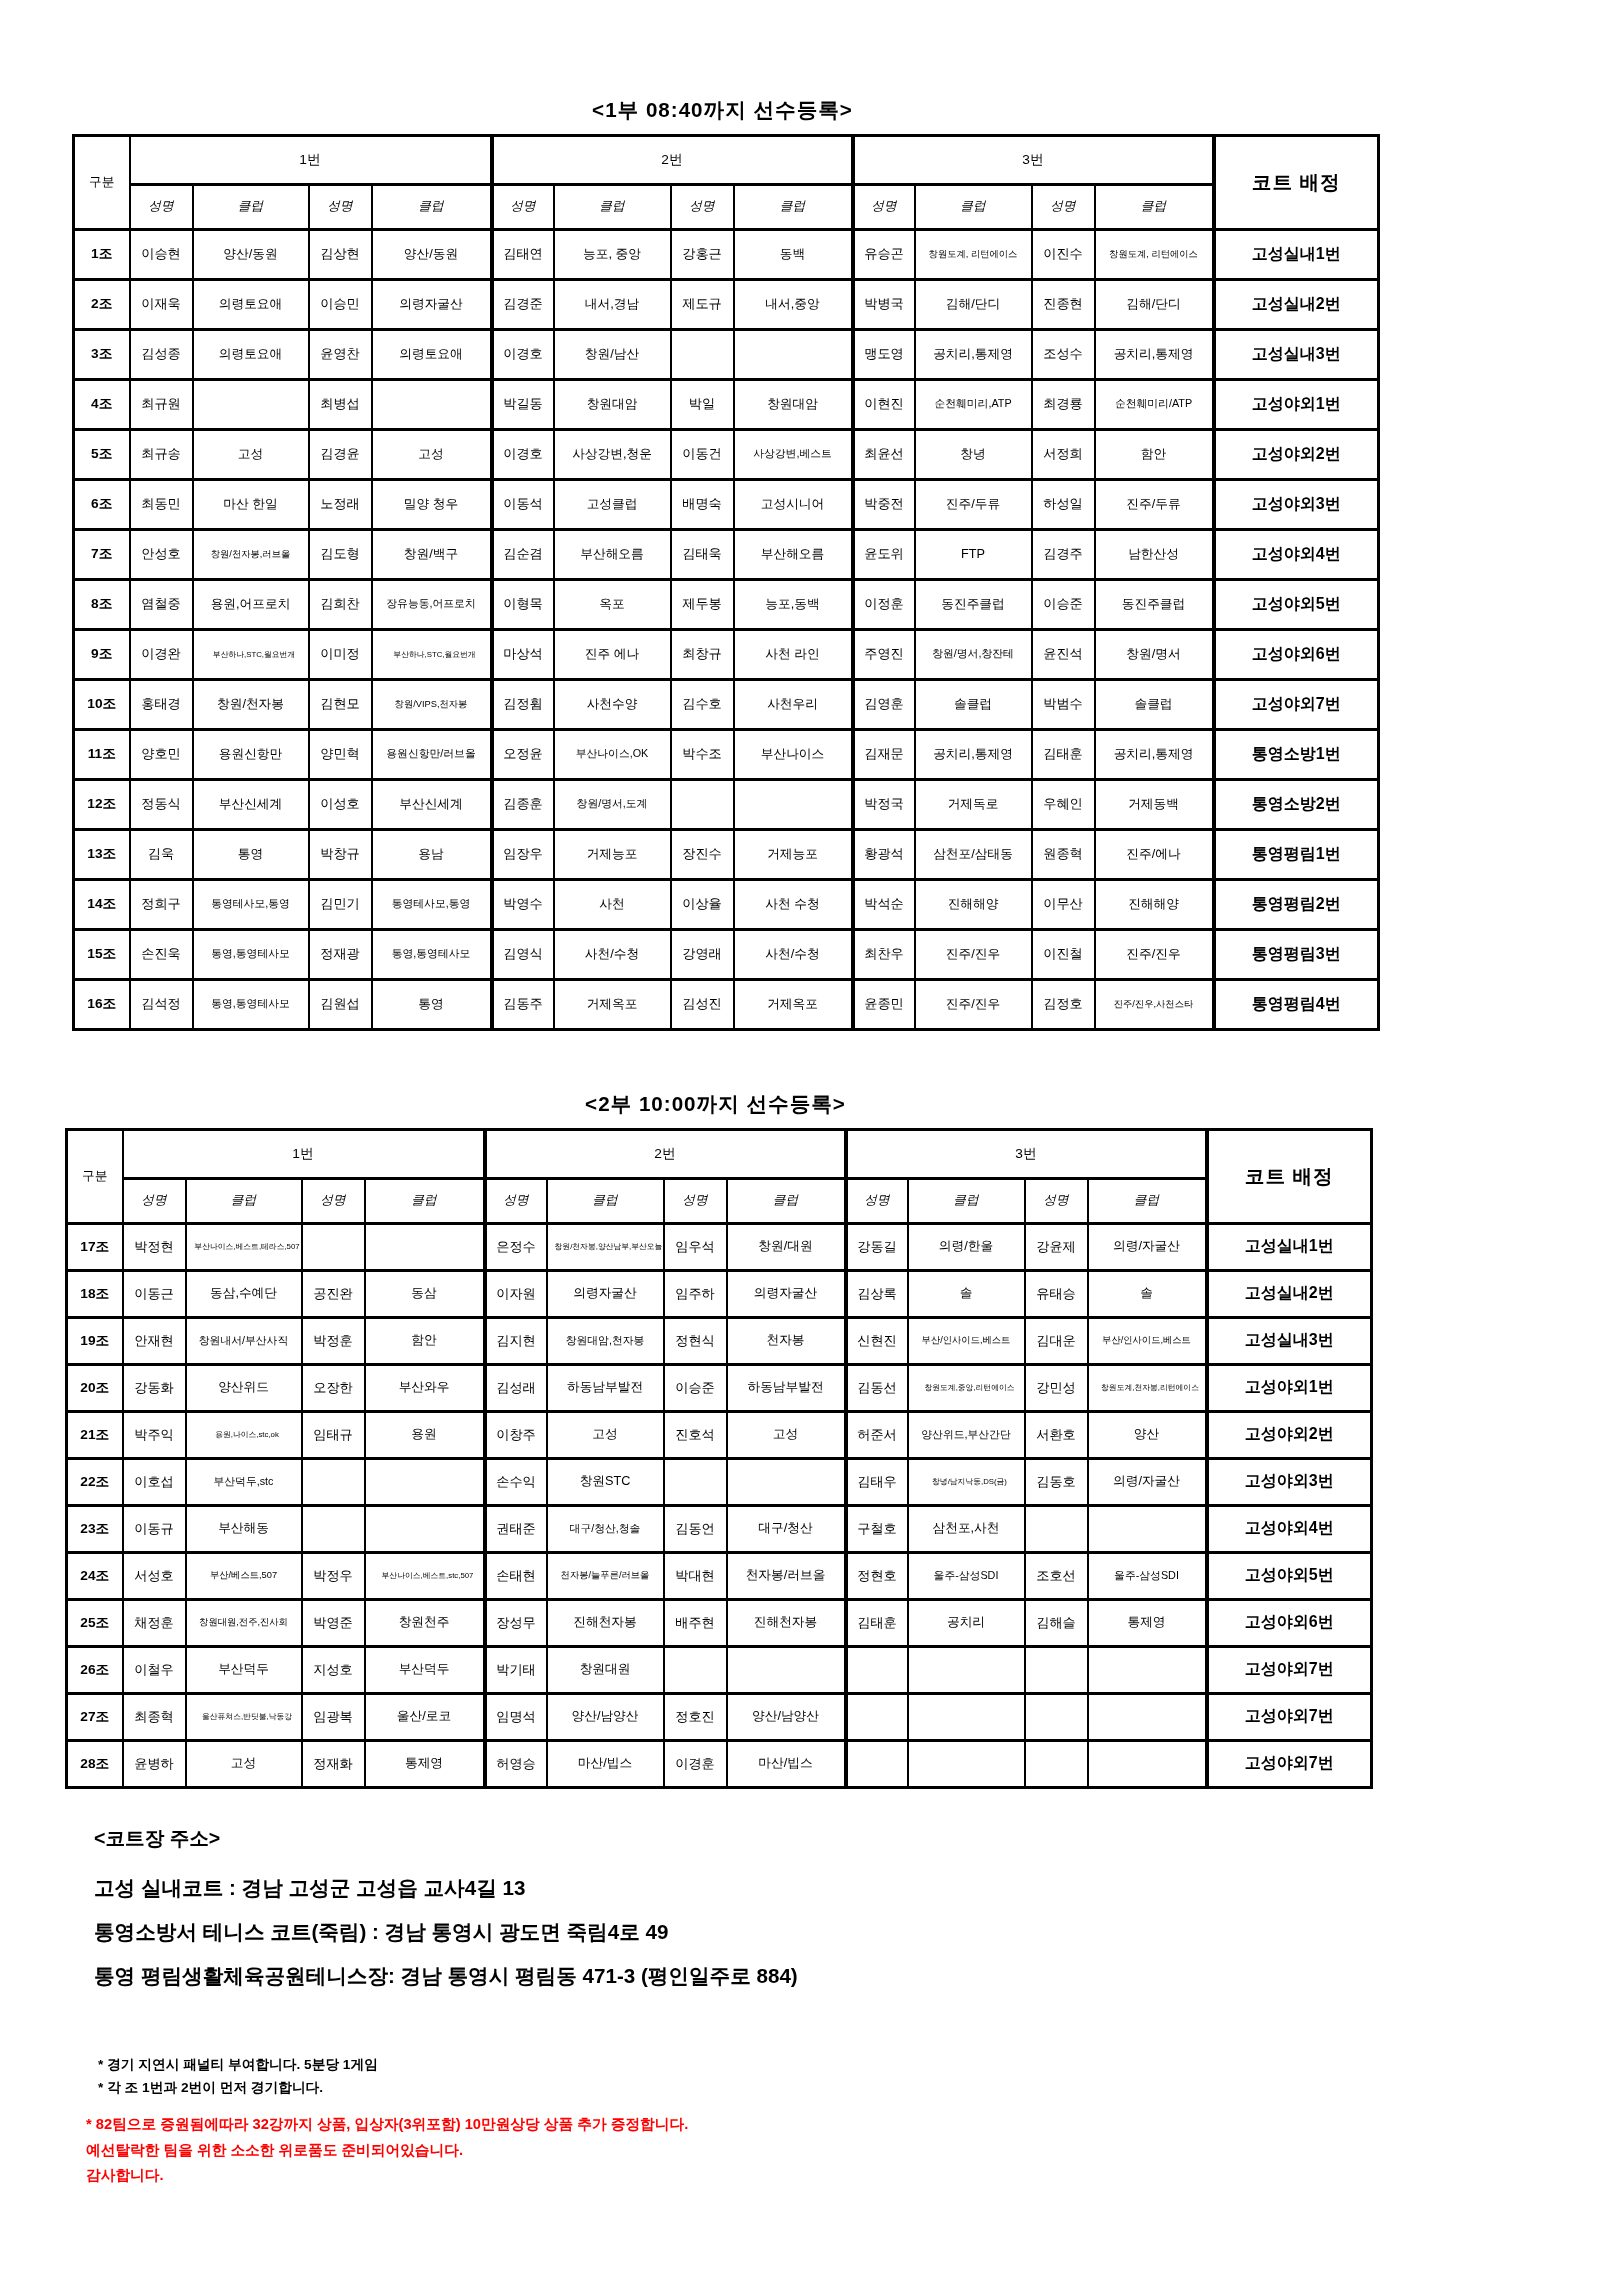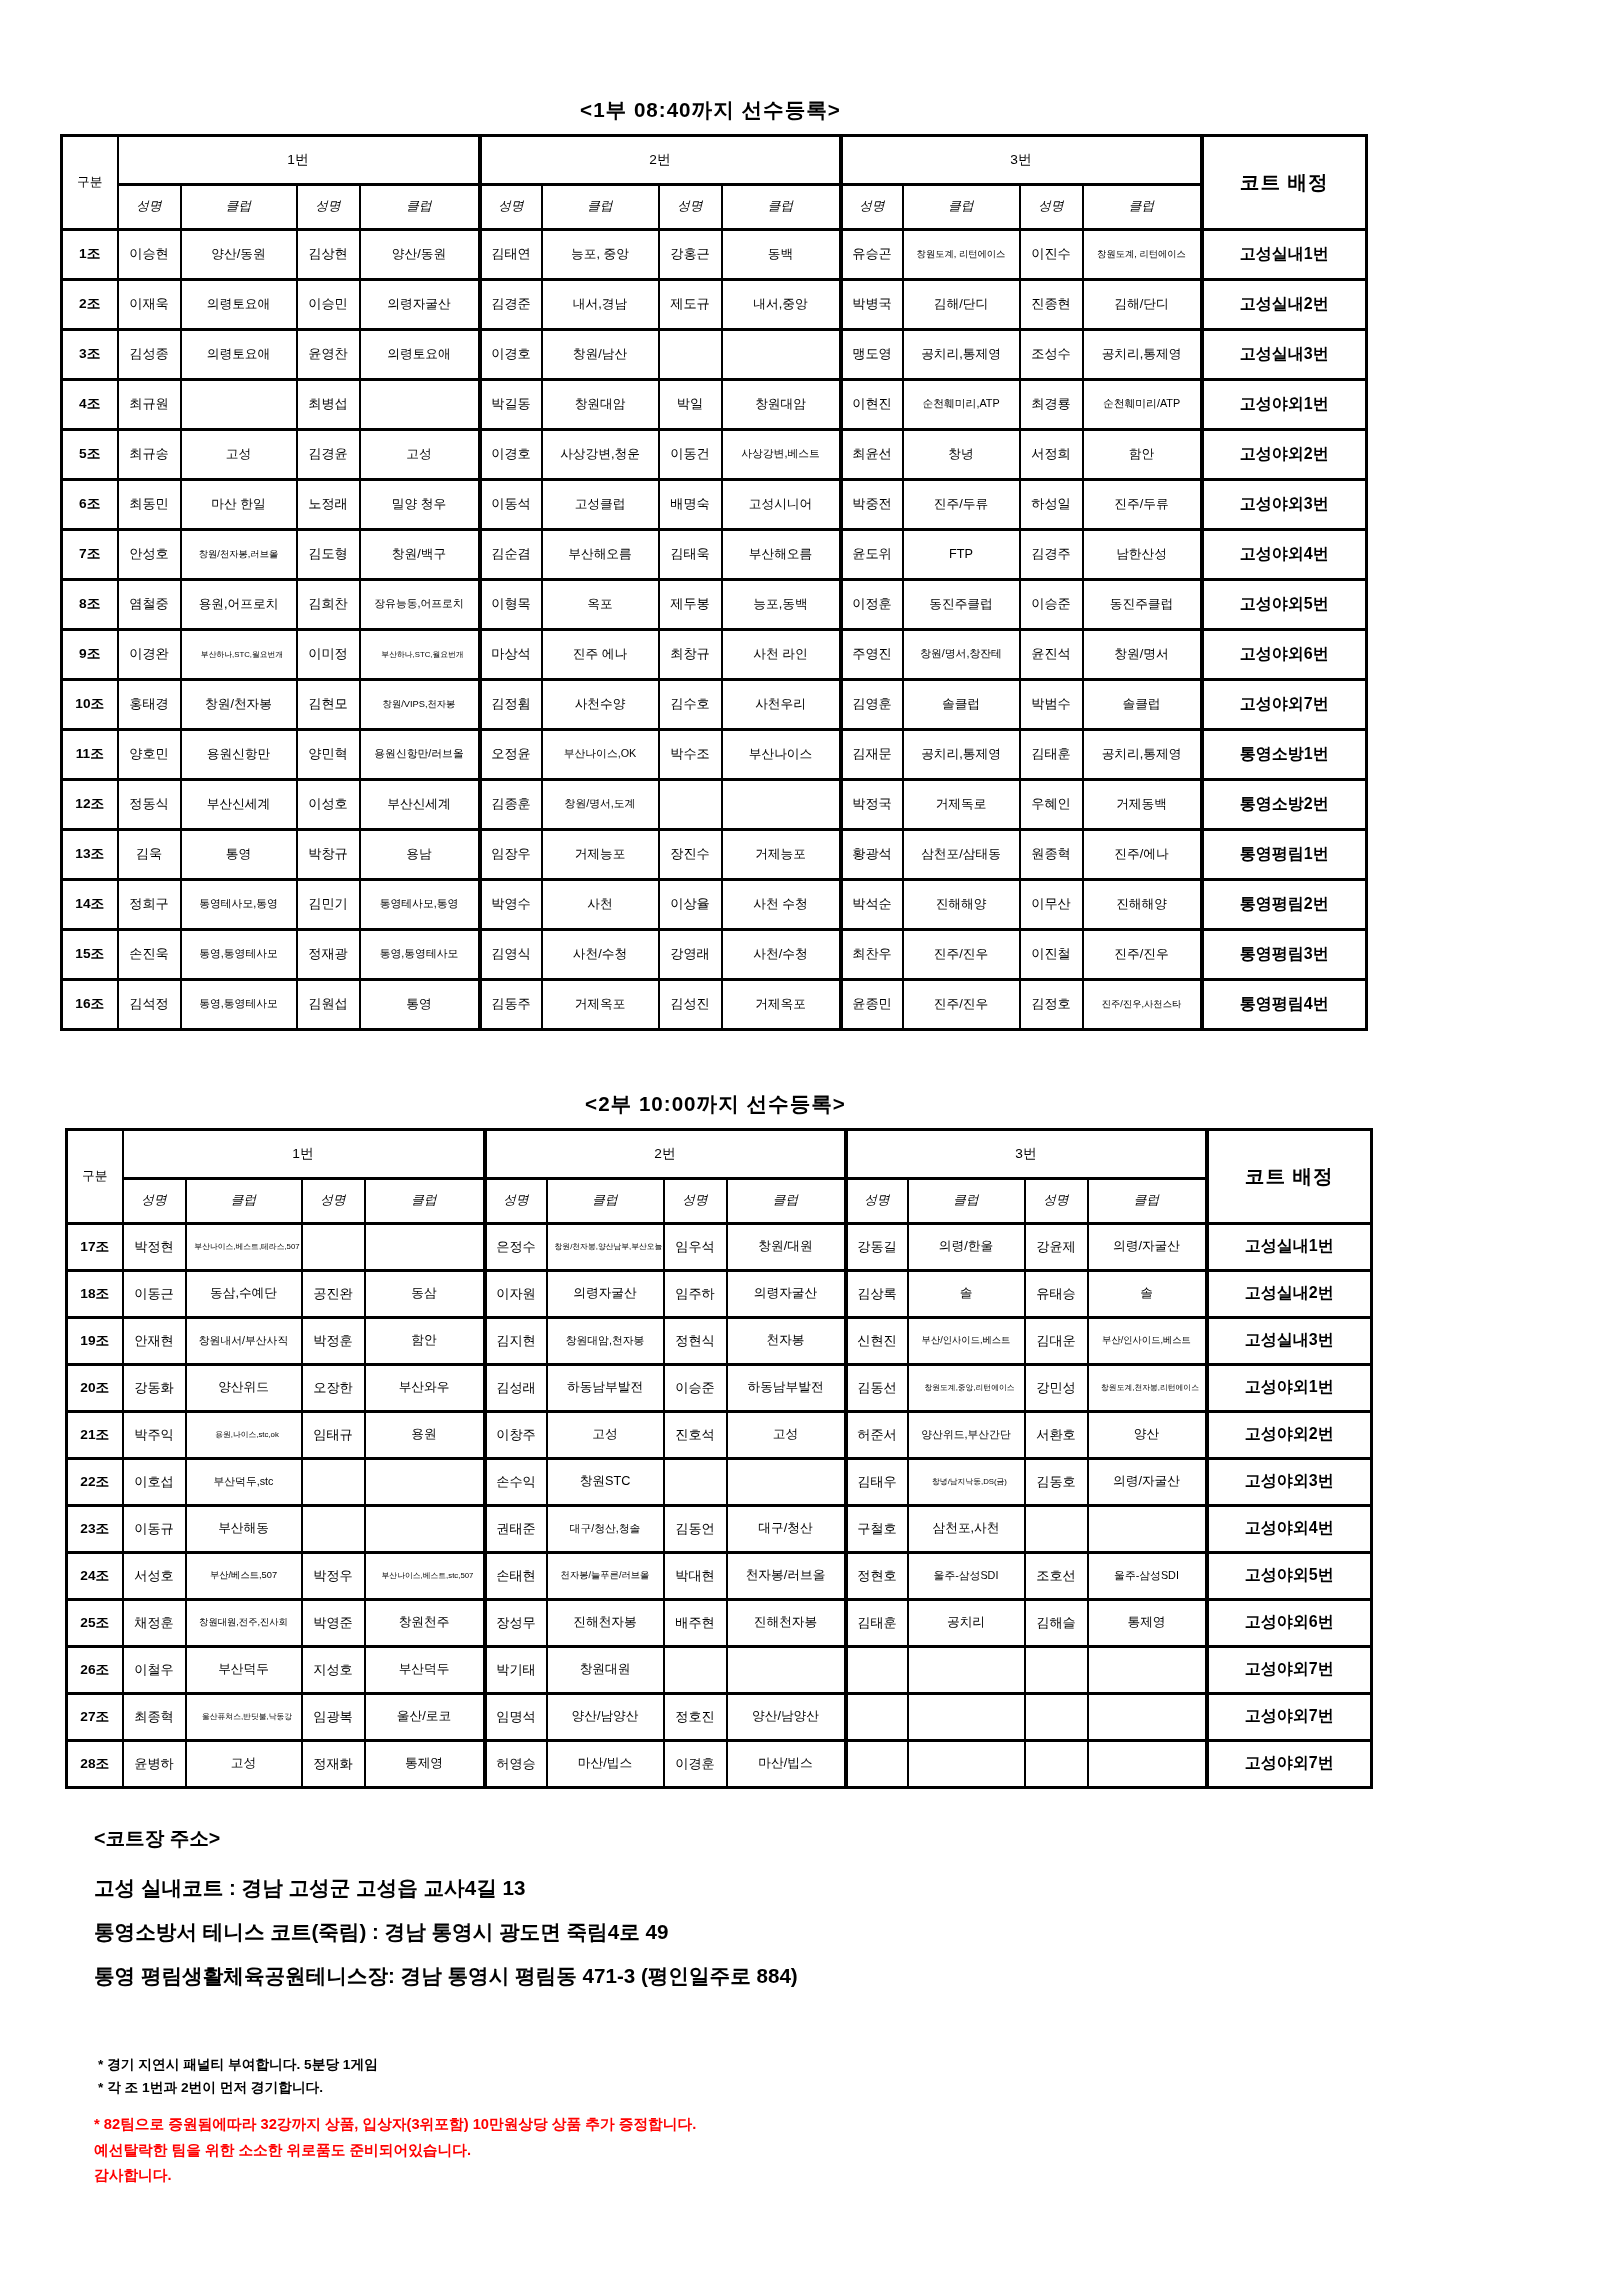--- a/index.html
+++ b/index.html
@@ -26,32 +26,32 @@
   th.pair-h{font-size:13.7px;font-weight:normal;}
   th.sub-h{font-size:12.7px;font-weight:normal;font-style:italic;}
   th.court-h{font-size:19.6px;font-weight:bold;letter-spacing:1px;}
   td.grp{font-size:13.7px;font-weight:bold;}
   td.name{font-size:13.2px;}
   td.club{font-size:12.7px;}
   td.club.t2{font-size:10.8px;}
   td.club.t3{font-size:9.3px;}
   td.club.t4{font-size:7.8px;padding-left:7px;}
   td.court{font-size:16px;font-weight:bold;}
-  #block1{position:absolute;top:96px;left:60px;width:1301px;}
+  #block1{position:absolute;top:96px;left:72px;width:1301px;}
   #block2{position:absolute;top:1062px;left:65px;width:1301px;margin-top:28px;}
   #block1 tbody tr{height:50px;}
   #block2 tbody tr{height:47px;}
   tr.hrow1{height:49px;}
   tr.hrow2{height:45px;}
   #address-block{position:absolute;top:1825px;left:94px;width:1431px;}
   .addr-title{font-size:19.6px;font-weight:bold;margin-bottom:13.7px;}
   .addr-line{font-size:20.6px;font-weight:bold;line-height:44px;}
   #notes-black{position:absolute;top:2054px;left:98px;}
   .note-line{font-size:13.7px;font-weight:bold;line-height:22.5px;}
-  #notes-red{position:absolute;top:2112px;left:94px;}
+  #notes-red{position:absolute;top:2112px;left:86px;}
   .red-line{font-size:14.7px;font-weight:bold;line-height:25.5px;color:#ff0000;}
 </style>
 </head>
 <body>
 
 <div id="block1">
   <div class="tbl-title">&lt;1부 08:40까지 선수등록&gt;</div>
   <table class="roster">
     <colgroup>
       <col style="width:56px">

